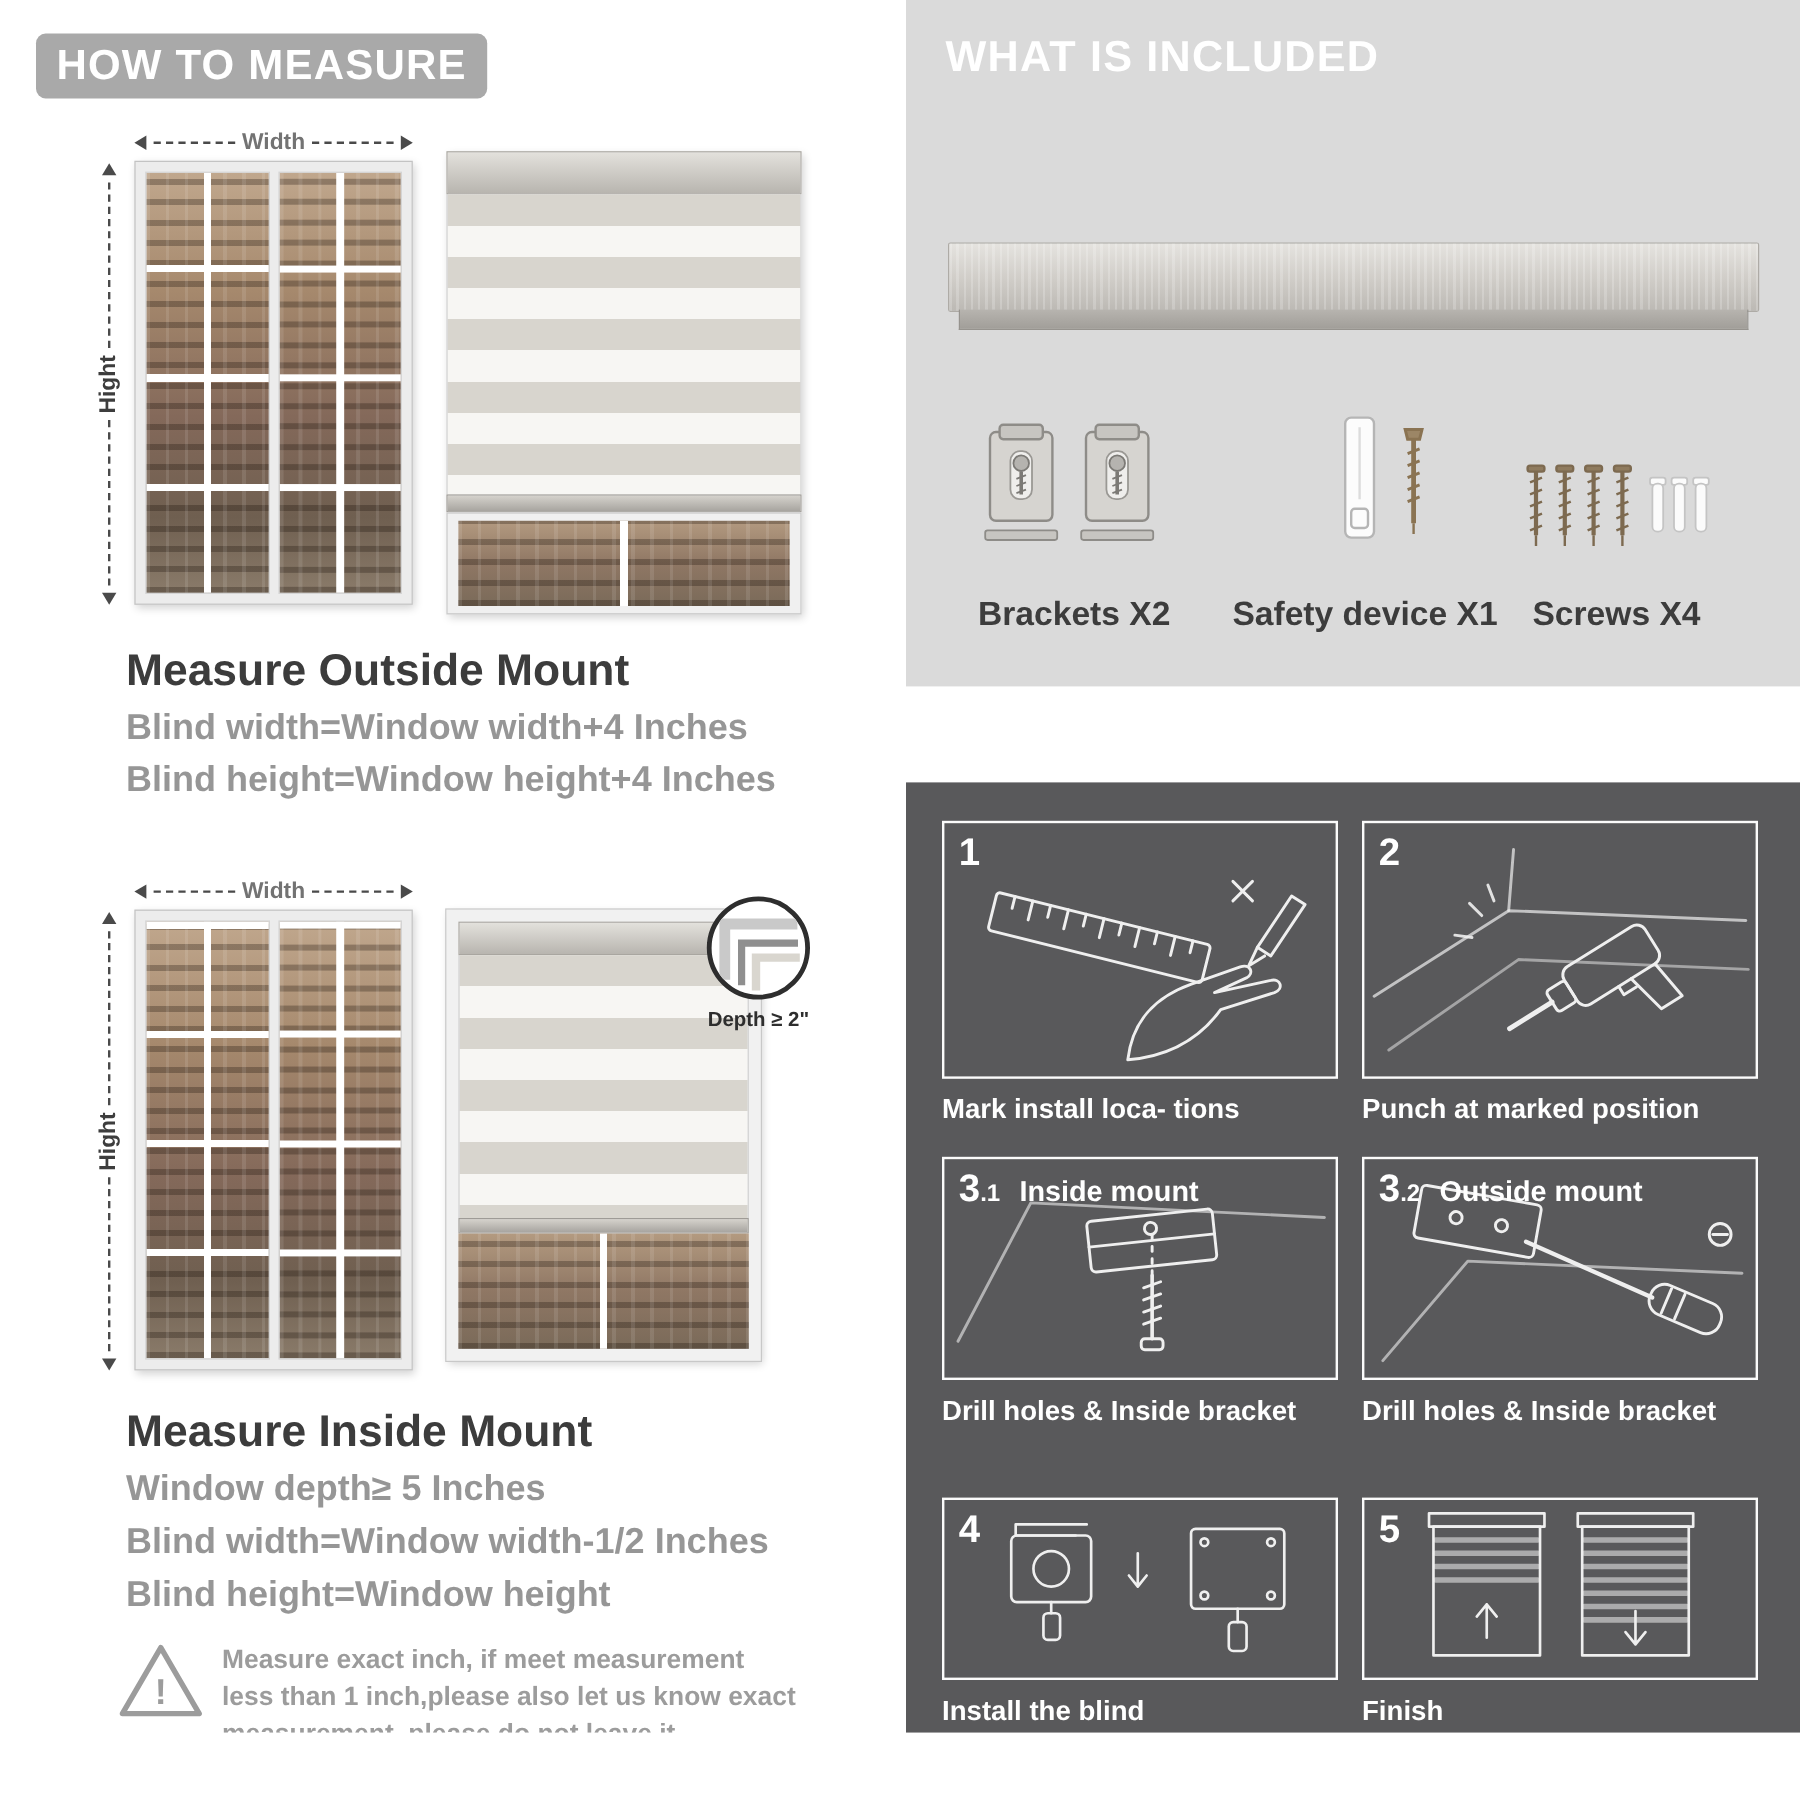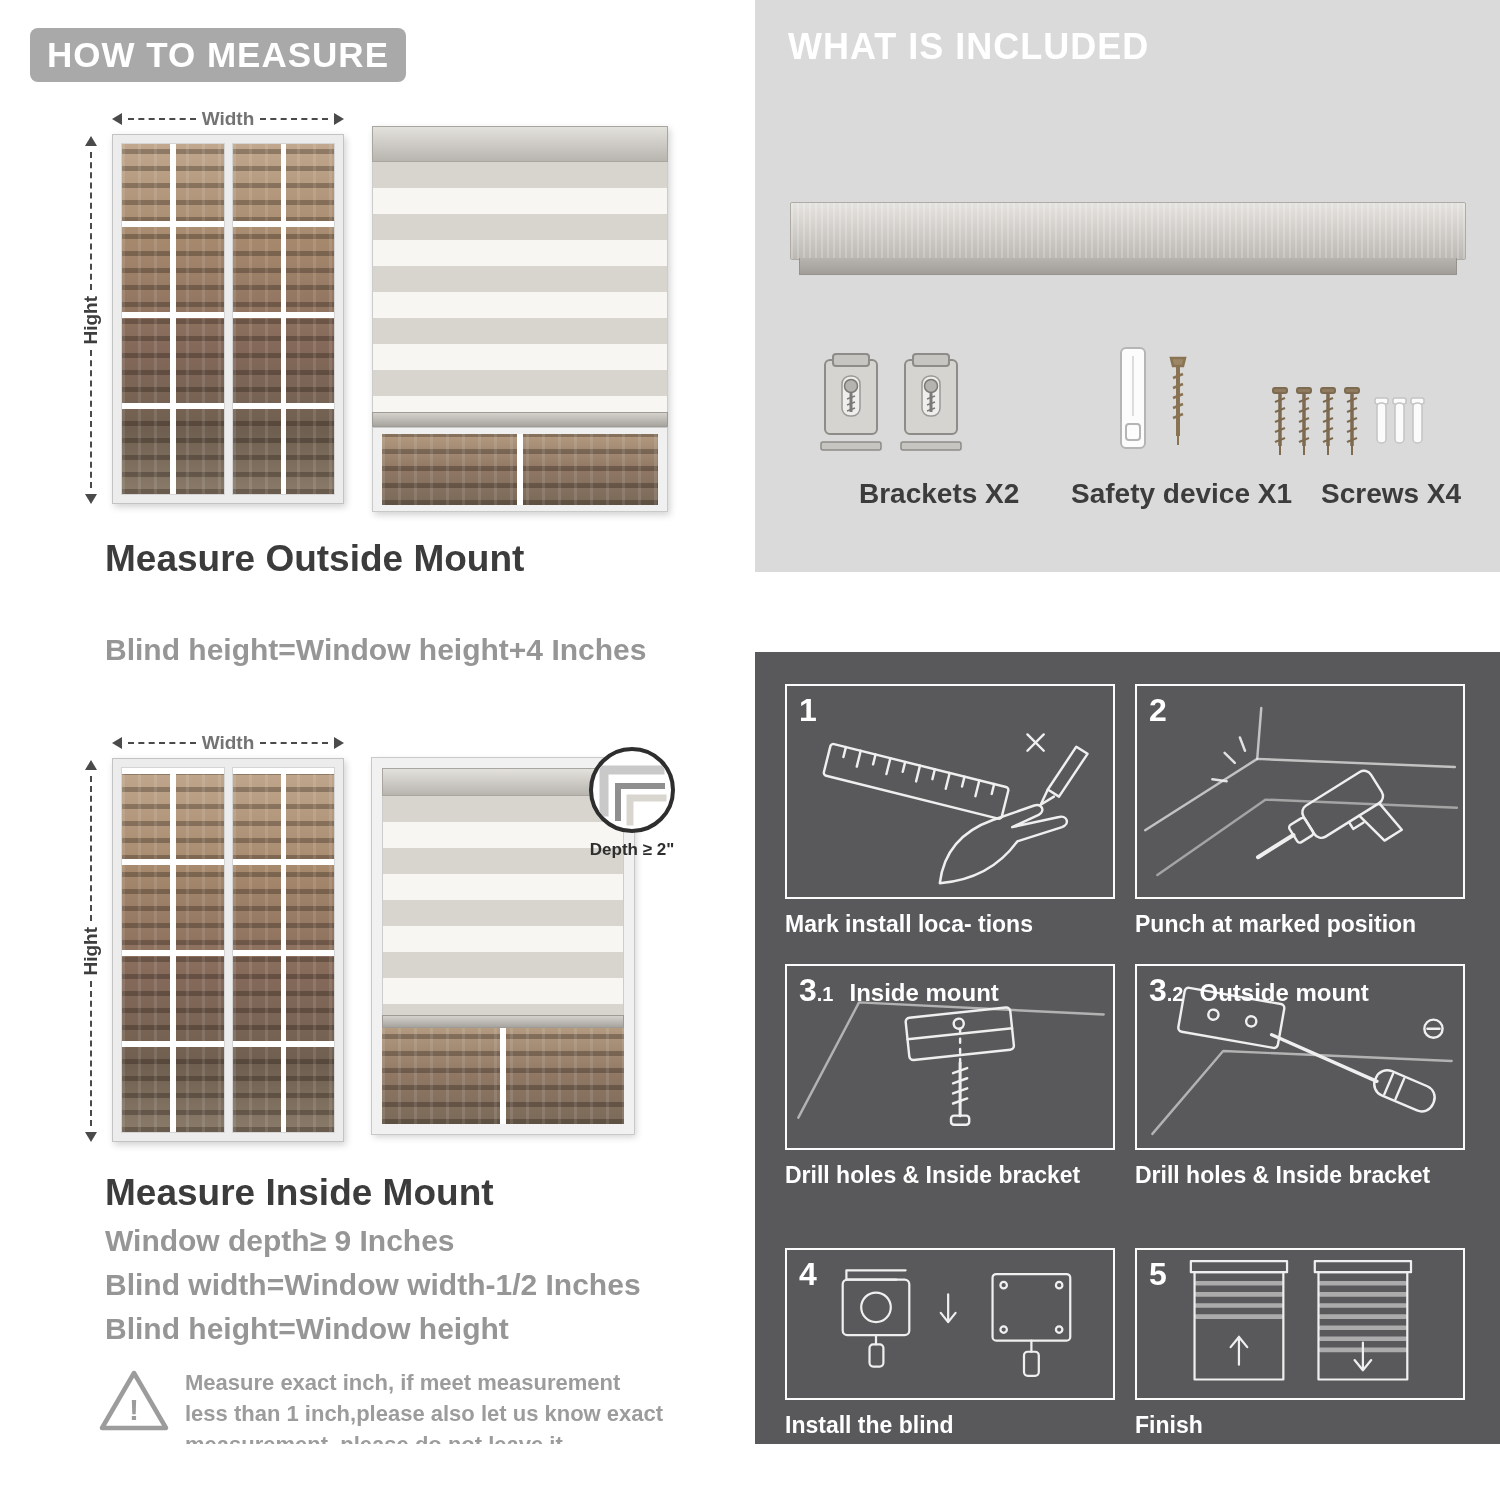--- a/index.html
+++ b/index.html
@@ -70,21 +70,21 @@
   .blind-label { position:absolute; left:0; top:136px; width:100%; text-align:center;
     font-size:29px; font-weight:700; color:#3c3c3c; }
   .headrail { position:absolute; left:35px; top:202px; width:676px; height:58px;
     background:linear-gradient(180deg,#e5e3df 0%,#cfccc7 55%,#bcb9b4 100%);
     border:1px solid #aeaba6; border-radius:2px; }
   .headrail::before { content:""; position:absolute; inset:0;
     background:repeating-linear-gradient(90deg, rgba(255,255,255,0.20) 0, rgba(255,255,255,0.20) 2px, rgba(0,0,0,0) 2px, rgba(0,0,0,0) 6px); }
   .headrail::after { content:""; position:absolute; left:8px; right:8px; bottom:-16px; height:16px;
     background:linear-gradient(180deg,#b7b4af,#a19e99); border:1px solid #96938e; border-top:none; }
   .inc-icon { position:absolute; }
-  .inc-label { position:absolute; top:478px; font-size:28px; font-weight:700; color:#3c3c3c;margin-left:44px; }
+  .inc-label { position:absolute; top:496px; font-size:28px; font-weight:700; color:#3c3c3c; }
 
   .mount-title { position:absolute; left:790px; top:588px; font-size:40px; font-weight:700; color:#2d2d2d; }
 
   .dark-panel { position:absolute; left:755px; top:652px; width:745px; height:848px; background:#59595b; }
   .step { position:absolute; width:330px; }
   .step-panel { position:relative; border:2px solid #fbfbfb; overflow:hidden; }
   .step-num { position:absolute; top:6px; left:12px; color:#fff; font-weight:700; font-size:32px;
     display:flex; align-items:baseline; z-index:2; }
   .step-num .sub { font-size:20px; }
   .step-num .step-title { font-size:24px; margin-left:16px; }
@@ -121,20 +121,21 @@
   <div class="blind" style="left:372px; top:126px; width:296px; height:386px;">
     <div class="cassette"></div>
     <div class="shade"></div>
     <div class="bottomrail"></div>
     <div class="underwindow">
       <div class="photo"></div>
     </div>
   </div>
 
   <div class="sec-title" style="left:105px; top:538px;">Measure Outside Mount</div>
+  <div class="sec-line" style="left:105px; top:590px;">Blind width=Window width+4 Inches</div>
   <div class="sec-line" style="left:105px; top:633px;">Blind height=Window height+4 Inches</div>
 
   <div class="h-arrow" style="left:112px; top:732px; width:232px;">
     <span class="tri-l"></span>
     <span class="dash"></span>
     <span>Width</span>
     <span class="dash"></span>
     <span class="tri-r"></span>
   </div>
   <div class="v-arrow" style="left:80px; top:760px; height:382px;">
@@ -167,21 +168,21 @@
       <g clip-path="url(#cc)" fill="none" stroke-linecap="square">
         <path d="M16 66 V24 H72" stroke="#c9c9c9" stroke-width="9"></path>
         <path d="M30 72 V40 H74" stroke="#8f8f8f" stroke-width="6"></path>
         <path d="M42 76 V52 H75" stroke="#d9d6cf" stroke-width="7"></path>
       </g>
     </svg>
   </div>
   <div class="depth-label" style="left:580px; top:840px; width:104px;">Depth ≥ 2"</div>
 
   <div class="sec-title" style="left:105px; top:1172px;">Measure Inside Mount</div>
-  <div class="sec-line" style="left:105px; top:1224px;">Window depth≥ 9 Inches</div>
+  <div class="sec-line" style="left:105px; top:1224px;">Window depth≥ 5 Inches</div>
   <div class="sec-line" style="left:105px; top:1268px;">Blind width=Window width-1/2 Inches</div>
   <div class="sec-line" style="left:105px; top:1312px;">Blind height=Window height</div>
 
   <svg class="warning-svg" style="left:98px; top:1368px;" viewBox="0 0 72 66" width="72" height="66">
     <path d="M36 5 L68 60 H4 Z" fill="none" stroke="#9c9c9c" stroke-width="4.5" stroke-linejoin="round"></path>
     <text x="36" y="52" text-anchor="middle" font-size="30" font-weight="bold" fill="#9c9c9c">!</text>
   </svg>
   <div class="warning-text" style="left:185px; top:1368px;">Measure exact inch, if meet measurement less than 1 inch,please also let us know exact measurement, please do not leave it</div>
 
   <div class="included-panel">

